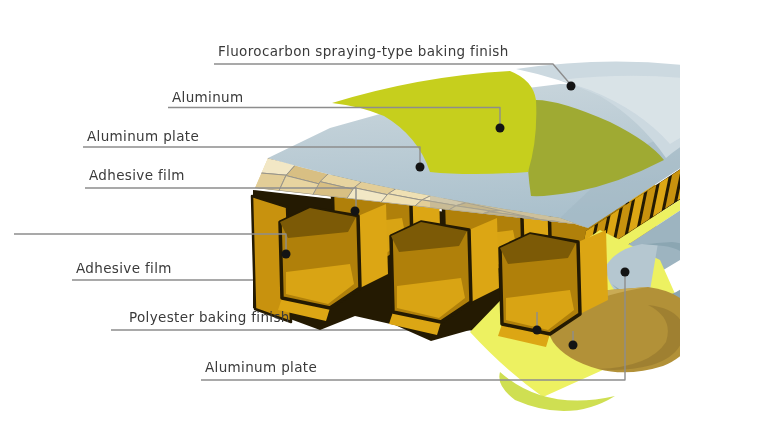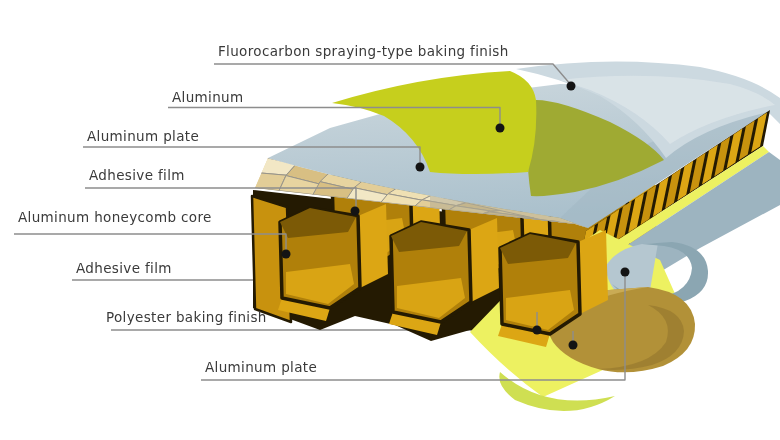--- a/index.html
+++ b/index.html
@@ -1,16 +1,16 @@
 <!DOCTYPE html>
 <html><head>
 <meta charset="utf-8">
 <style>
   html,body{margin:0;padding:0;background:#fff;}
-  #stage{position:relative;width:780px;height:440px;background:#fff;overflow:hidden;
+  #stage{position:relative;width:680px;height:440px;background:#fff;overflow:hidden;
          font-family:"DejaVu Sans","Liberation Sans",sans-serif;}
   #art{position:absolute;left:0;top:0;}
   .lbl{position:absolute;font-size:13.5px;letter-spacing:.35px;color:#3a3a3a;
        white-space:nowrap;line-height:15px;}
 </style>
 </head>
 <body>
 
 <div id="stage">
 
@@ -159,17 +159,16 @@
         <circle cx="537" cy="330" r="4.5" fill="#141414"></circle>
         <circle cx="573" cy="345" r="4.5" fill="#141414"></circle>
         <circle cx="625" cy="272" r="4.5" fill="#141414"></circle>
       </g>
   </svg>
 
   <div class="lbl" style="left:218px;top:44px">Fluorocarbon spraying-type baking finish</div>
   <div class="lbl" style="left:172px;top:90px">Aluminum</div>
   <div class="lbl" style="left:87px;top:129px">Aluminum plate</div>
   <div class="lbl" style="left:89px;top:168px">Adhesive film</div>
-  <div class="lbl" style="left:18px;top:210px">Aluminum honeycomb core</div>
   <div class="lbl" style="left:76px;top:261px">Adhesive film</div>
-  <div class="lbl" style="left:106px;top:310px">Polyester baking finish</div>
+  <div class="lbl" style="left:129px;top:310px">Polyester baking finish</div>
   <div class="lbl" style="left:205px;top:360px">Aluminum plate</div>
 </div>
 
 </body></html>

